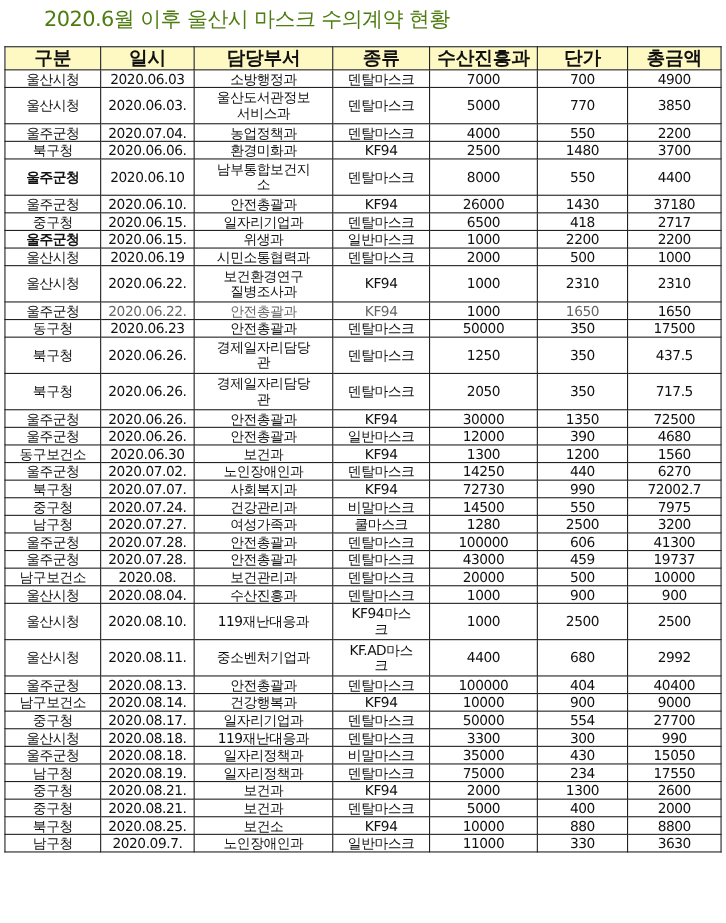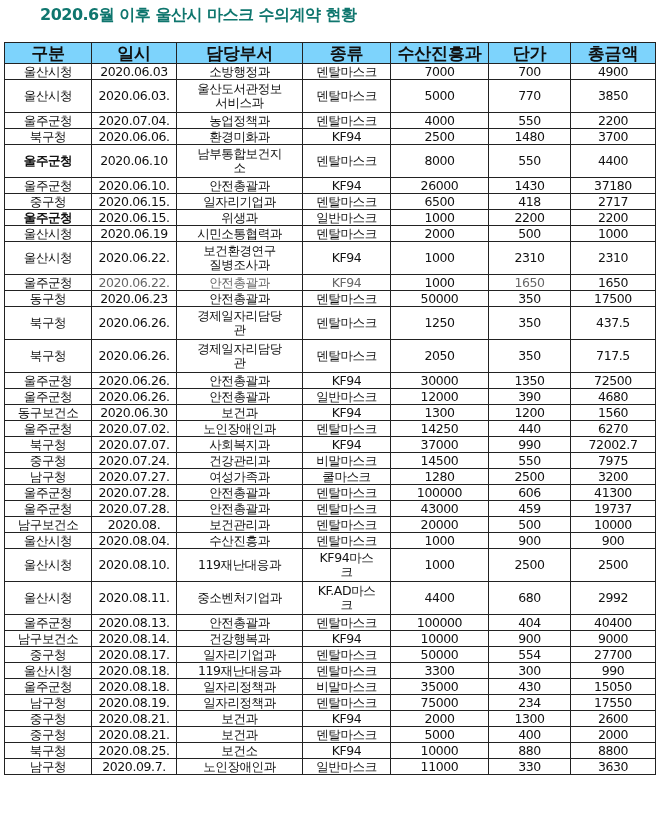--- a/index.html
+++ b/index.html
@@ -1,25 +1,25 @@
 <!DOCTYPE html>
 <html><head>
 <meta charset="utf-8">
 <style>
   html, body { margin: 0; padding: 0; background: #ffffff; }
   body { width: 660px; height: 839px; position: relative; overflow: hidden;
          font-family: "DejaVu Sans", "Liberation Sans", sans-serif; color: #111; }
-  .title { position: absolute; left: 40px; top: 5px; font-size: 16px; font-weight: bold;
-           letter-spacing: -0.5px; color: #0f766e; white-space: nowrap; }
+  .title { position: absolute; left: 40px; top: 5px; font-size: 19px; font-weight: normal;
+           letter-spacing: -0.5px; color: #4d7c0f; white-space: nowrap; }
   table { position: absolute; left: 4px; top: 42px; border-collapse: collapse;
           table-layout: fixed; width: 651px; }
   td, th { border: 1.3px solid #222; text-align: center; vertical-align: middle;
            padding: 0 2px; font-size: 12.5px; line-height: 14px; letter-spacing: -0.4px;
            overflow: hidden; }
-  th { background: #7dd3fc; font-size: 17px; font-weight: bold; height: 20px; line-height: 20px; letter-spacing: -0.2px; }
+  th { background: #fef9c3; font-size: 17px; font-weight: bold; height: 20px; line-height: 20px; letter-spacing: -0.2px; }
   td.bold { font-weight: bold; }
   td.muted { color: #666; }
   tr.r1 td { height: 15px; }
   tr.r2 td { height: 32px; }
 </style>
 </head>
 <body>
 
 <div class="title">2020.6월 이후 울산시 마스크 수의계약 현황</div>
 
@@ -205,21 +205,21 @@
         <td>덴탈마스크</td>
         <td>14250</td>
         <td>440</td>
         <td>6270</td>
       </tr>
       <tr class="r1">
         <td>북구청</td>
         <td>2020.07.07.</td>
         <td>사회복지과</td>
         <td>KF94</td>
-        <td>37000</td>
+        <td>72730</td>
         <td>990</td>
         <td>72002.7</td>
       </tr>
       <tr class="r1">
         <td>중구청</td>
         <td>2020.07.24.</td>
         <td>건강관리과</td>
         <td>비말마스크</td>
         <td>14500</td>
         <td>550</td>

